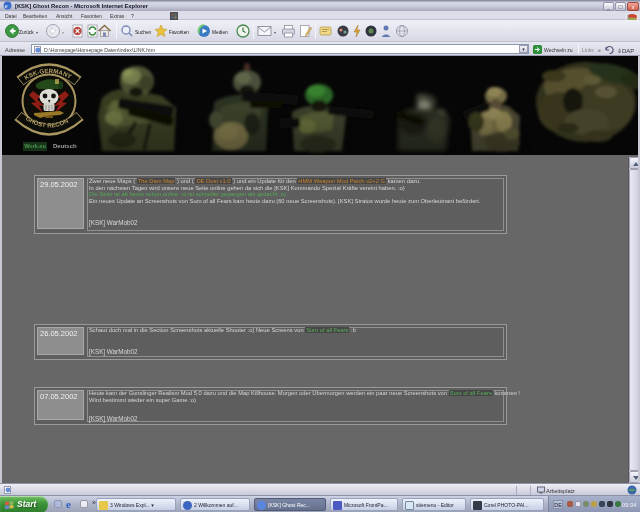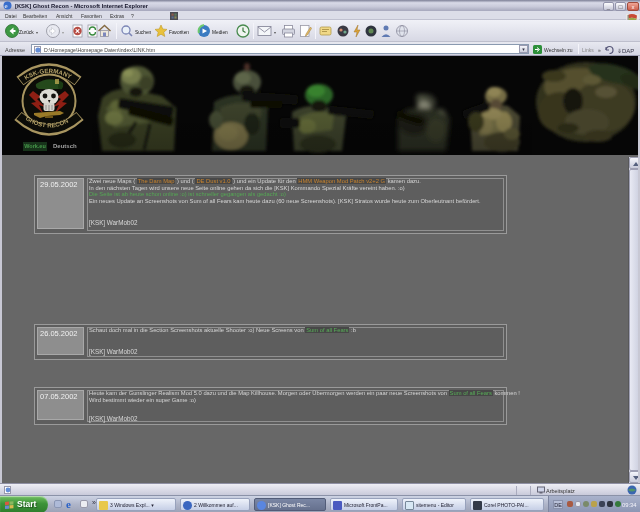--- a/index.html
+++ b/index.html
@@ -63,21 +63,21 @@
   background:linear-gradient(#eeeef5,#c9cada); border-top:1px solid #8f90a4; }
 #stattext { left:546px; top:3.5px; font-size:5.5px; color:#333; }
 .statdiv { position:absolute; top:2px; width:1px; height:9px; background:#aaabbe; }
 
 
 #taskbar { left:0; top:495px; width:640px; height:17px;
   background:linear-gradient(#cdd3e4 0%, #b0b6ca 50%, #9da3b7 100%); border-top:1px solid #8b92a8; }
 #startbtn { left:0; top:0px; width:48px; height:17px; border-radius:0 8px 8px 0;
   background:linear-gradient(#73c163 0%, #3c9338 45%, #2e7d2c 100%);
   box-shadow:inset 0 1px 1px rgba(255,255,255,.5); }
-#starttxt { left:17px; top:3px; font-size:8.5px; font-weight:bold; color:#fff; text-shadow:1px 1px 1px rgba(0,0,0,.4); }
+#starttxt { left:17px; top:3px; font-size:8.5px; font-style:italic; font-weight:bold; color:#fff; text-shadow:1px 1px 1px rgba(0,0,0,.4); }
 .task { position:absolute; top:2px; height:13px; background:linear-gradient(#eef2fa,#c6cfe6); border:1px solid #98a2bc; border-radius:2px; font-size:5px; color:#223; padding:3px 2px 0 13px; white-space:nowrap; overflow:hidden; }
 .task.active { background:linear-gradient(#7a86a4,#66718e); color:#fff; border-color:#525c78; }
 .ticon { position:absolute; left:2px; top:2px; width:9px; height:9px; border-radius:1px; }
 #tray { left:548px; top:0; width:92px; height:17px; background:linear-gradient(#a9b2cb,#8a94b2); border-left:1px solid #7d85a0; }
 #clock { position:absolute; left:73px; top:5.5px; font-size:5.8px; color:#f4f4fa; }
 .tico { position:absolute; top:5px; width:7px; height:7px; border-radius:2px; }
 </style>
 </head>
 <body>
 

